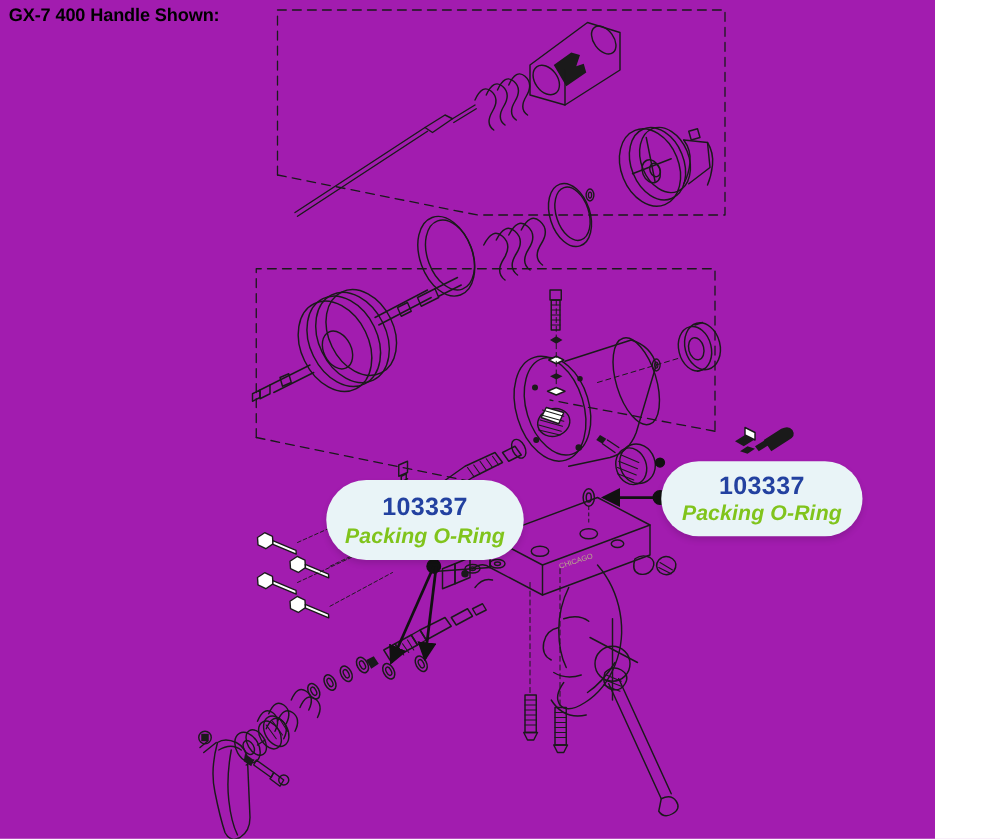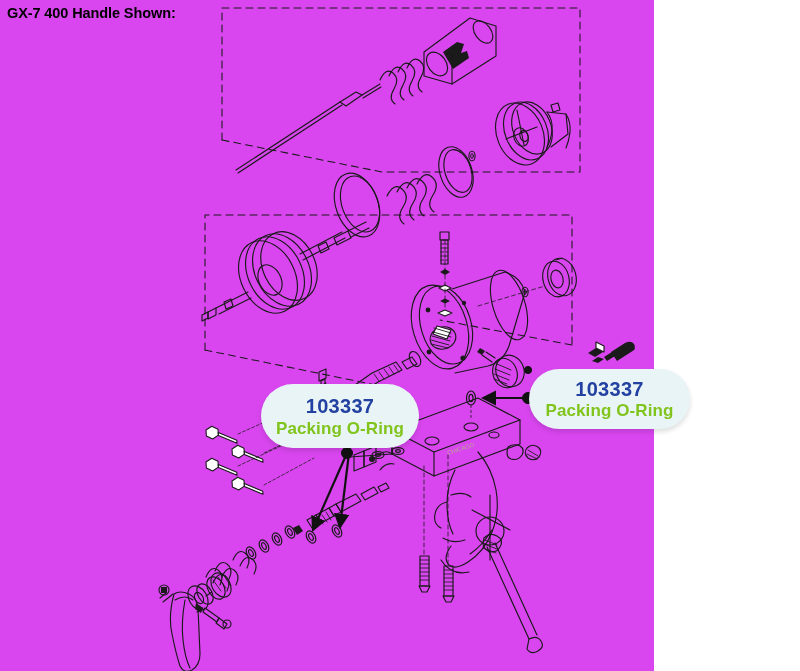--- a/index.html
+++ b/index.html
@@ -9,23 +9,23 @@
   }
   body {
     width: 800px;
     height: 671px;
     font-family: "Liberation Sans", sans-serif;
     position: relative;
     overflow: hidden;
   }
   #page {
     position: relative;
-    width: 654px;
+    width: 748px;
     height: 671px;
-    background: #d946ef;
+    background: #a21caf;
   }
   #page-title {
     position: absolute;
     left: 7px;
     top: 5px;
     font-size: 14.5px;
     font-weight: bold;
     color: #000000;
     letter-spacing: -0.1px;
     white-space: nowrap;
@@ -51,20 +51,21 @@
   }
   .callout .part-number {
     color: #2341a0;
     font-weight: bold;
     letter-spacing: 0.3px;
   }
   .callout .part-desc {
     color: #80c41c;
     font-weight: bold;
     letter-spacing: 0.1px;
+    font-style: italic;
   }
   #callout-left {
     left: 261px;
     top: 384px;
     width: 158px;
     height: 64px;
   }
   #callout-left .part-number { font-size: 20px; margin-bottom: 4px; }
   #callout-left .part-desc { font-size: 17px; }
   #callout-right {

